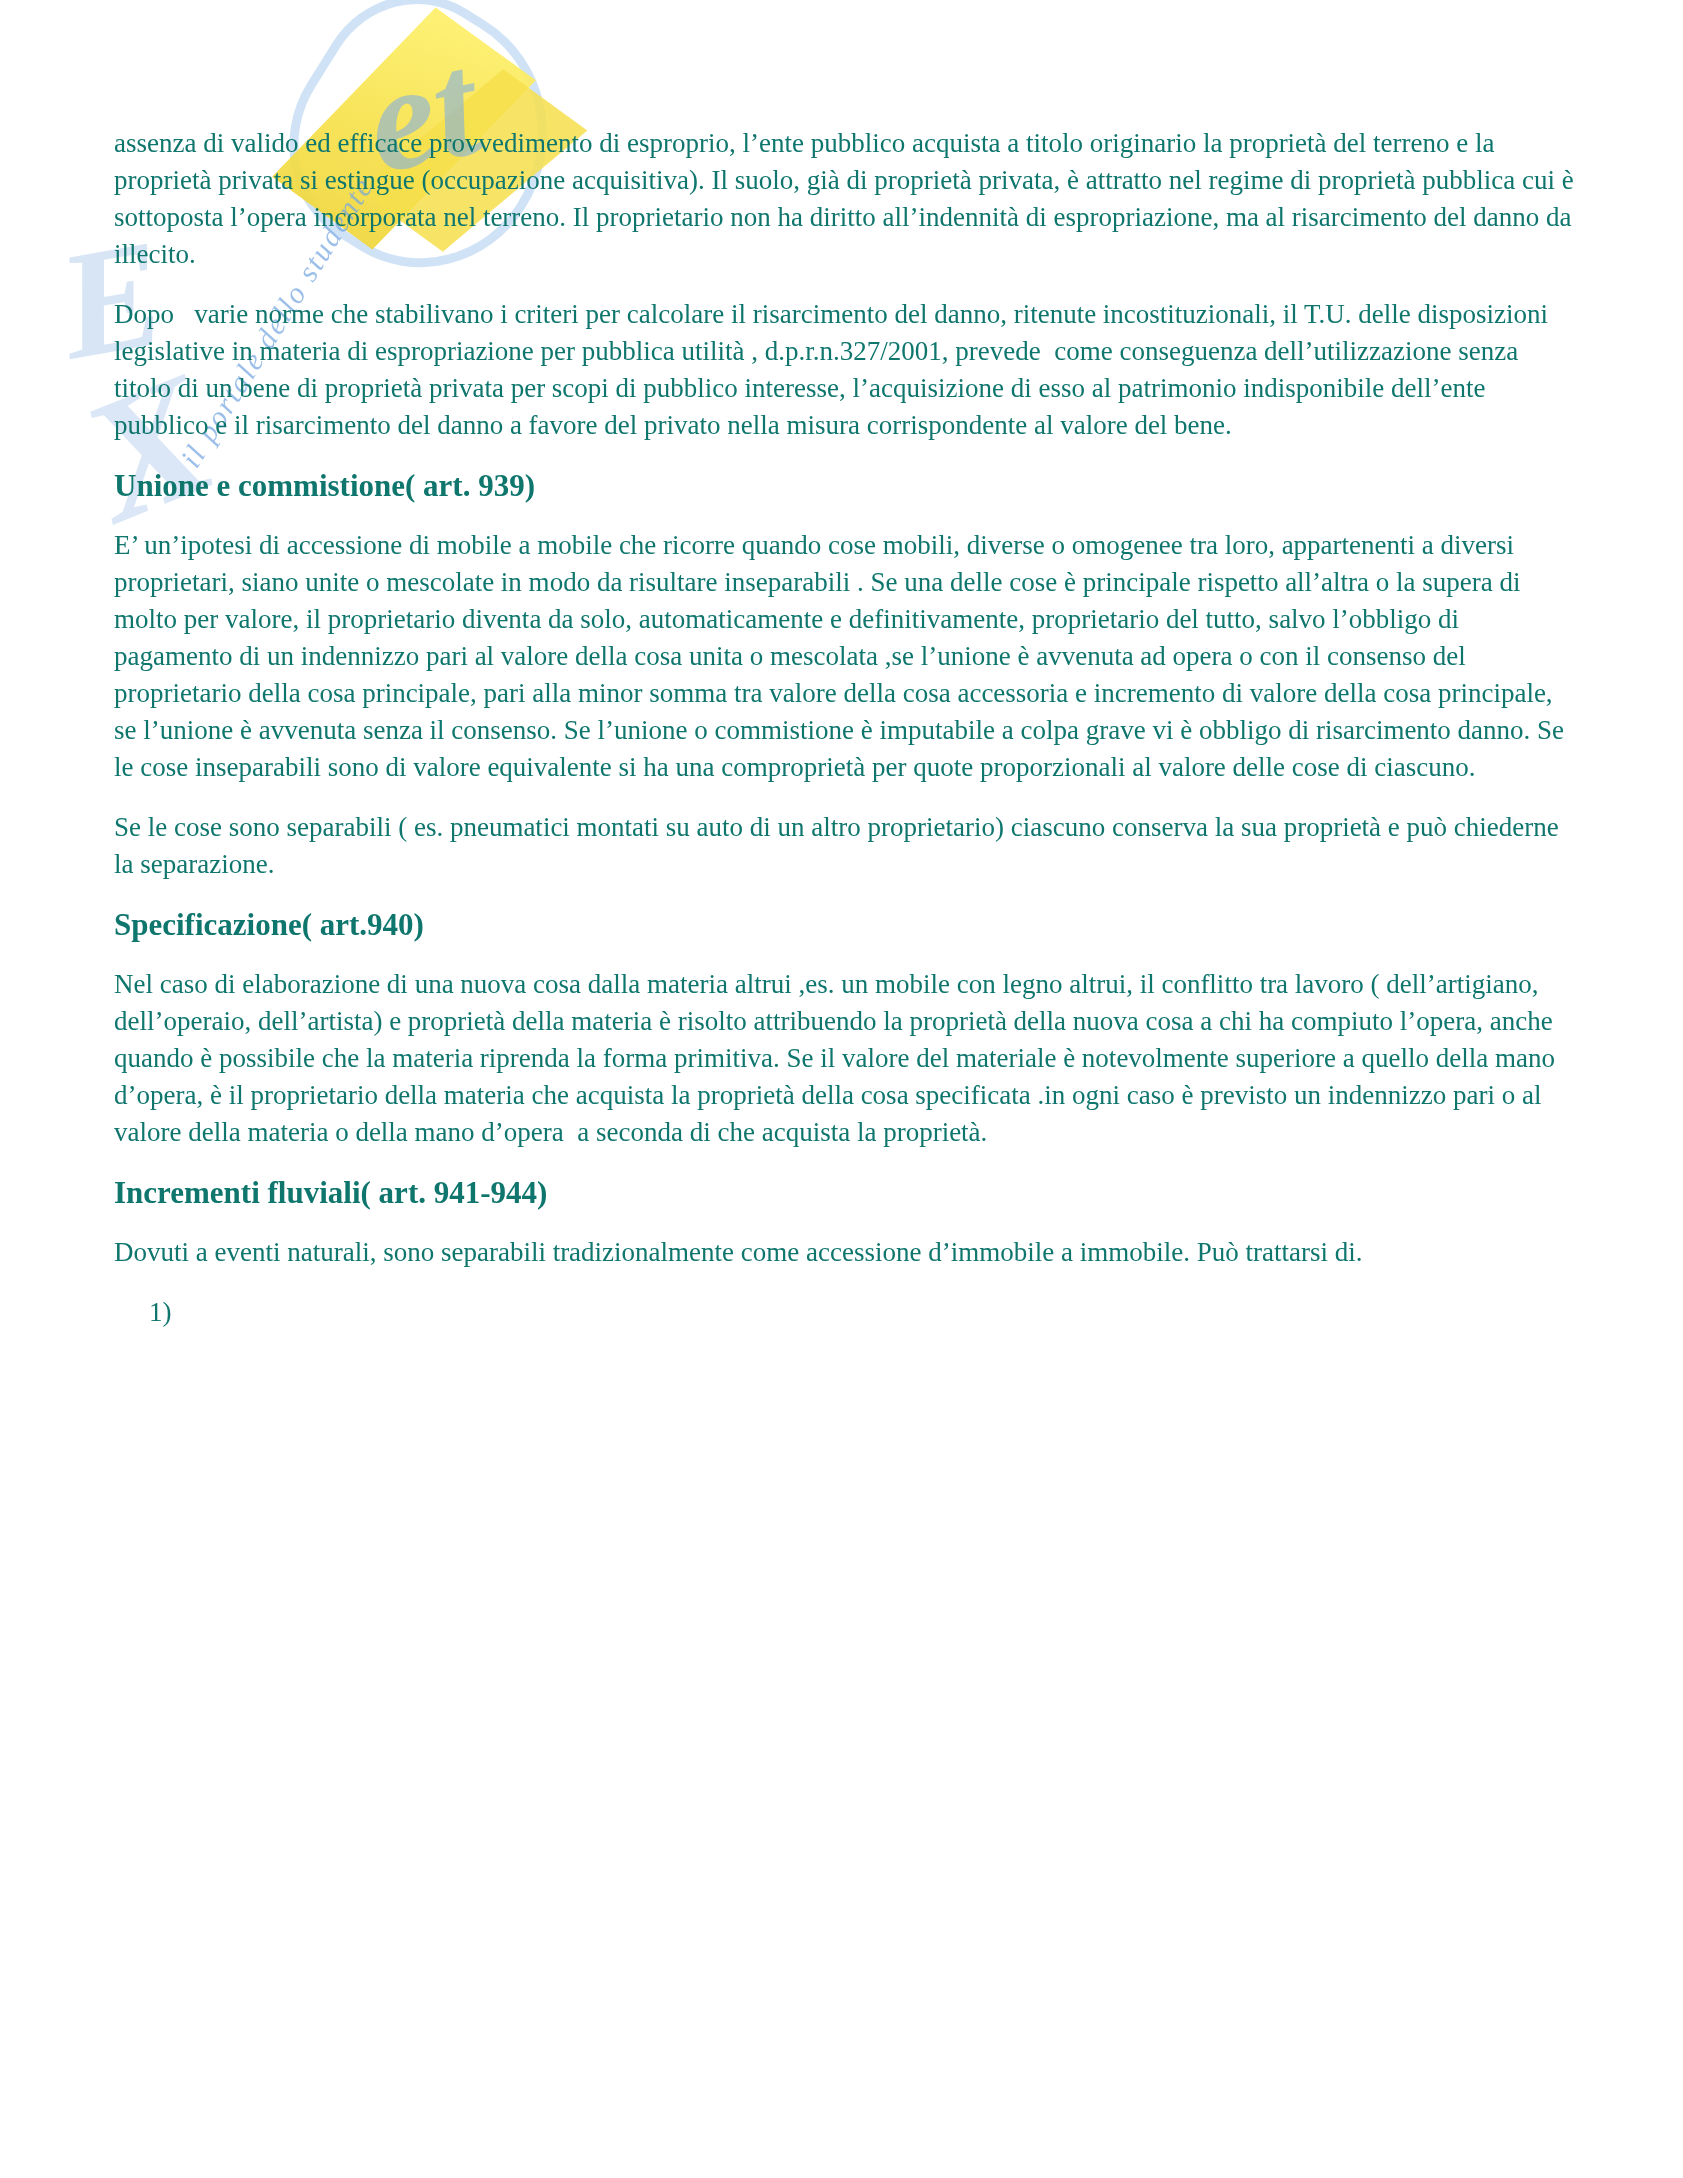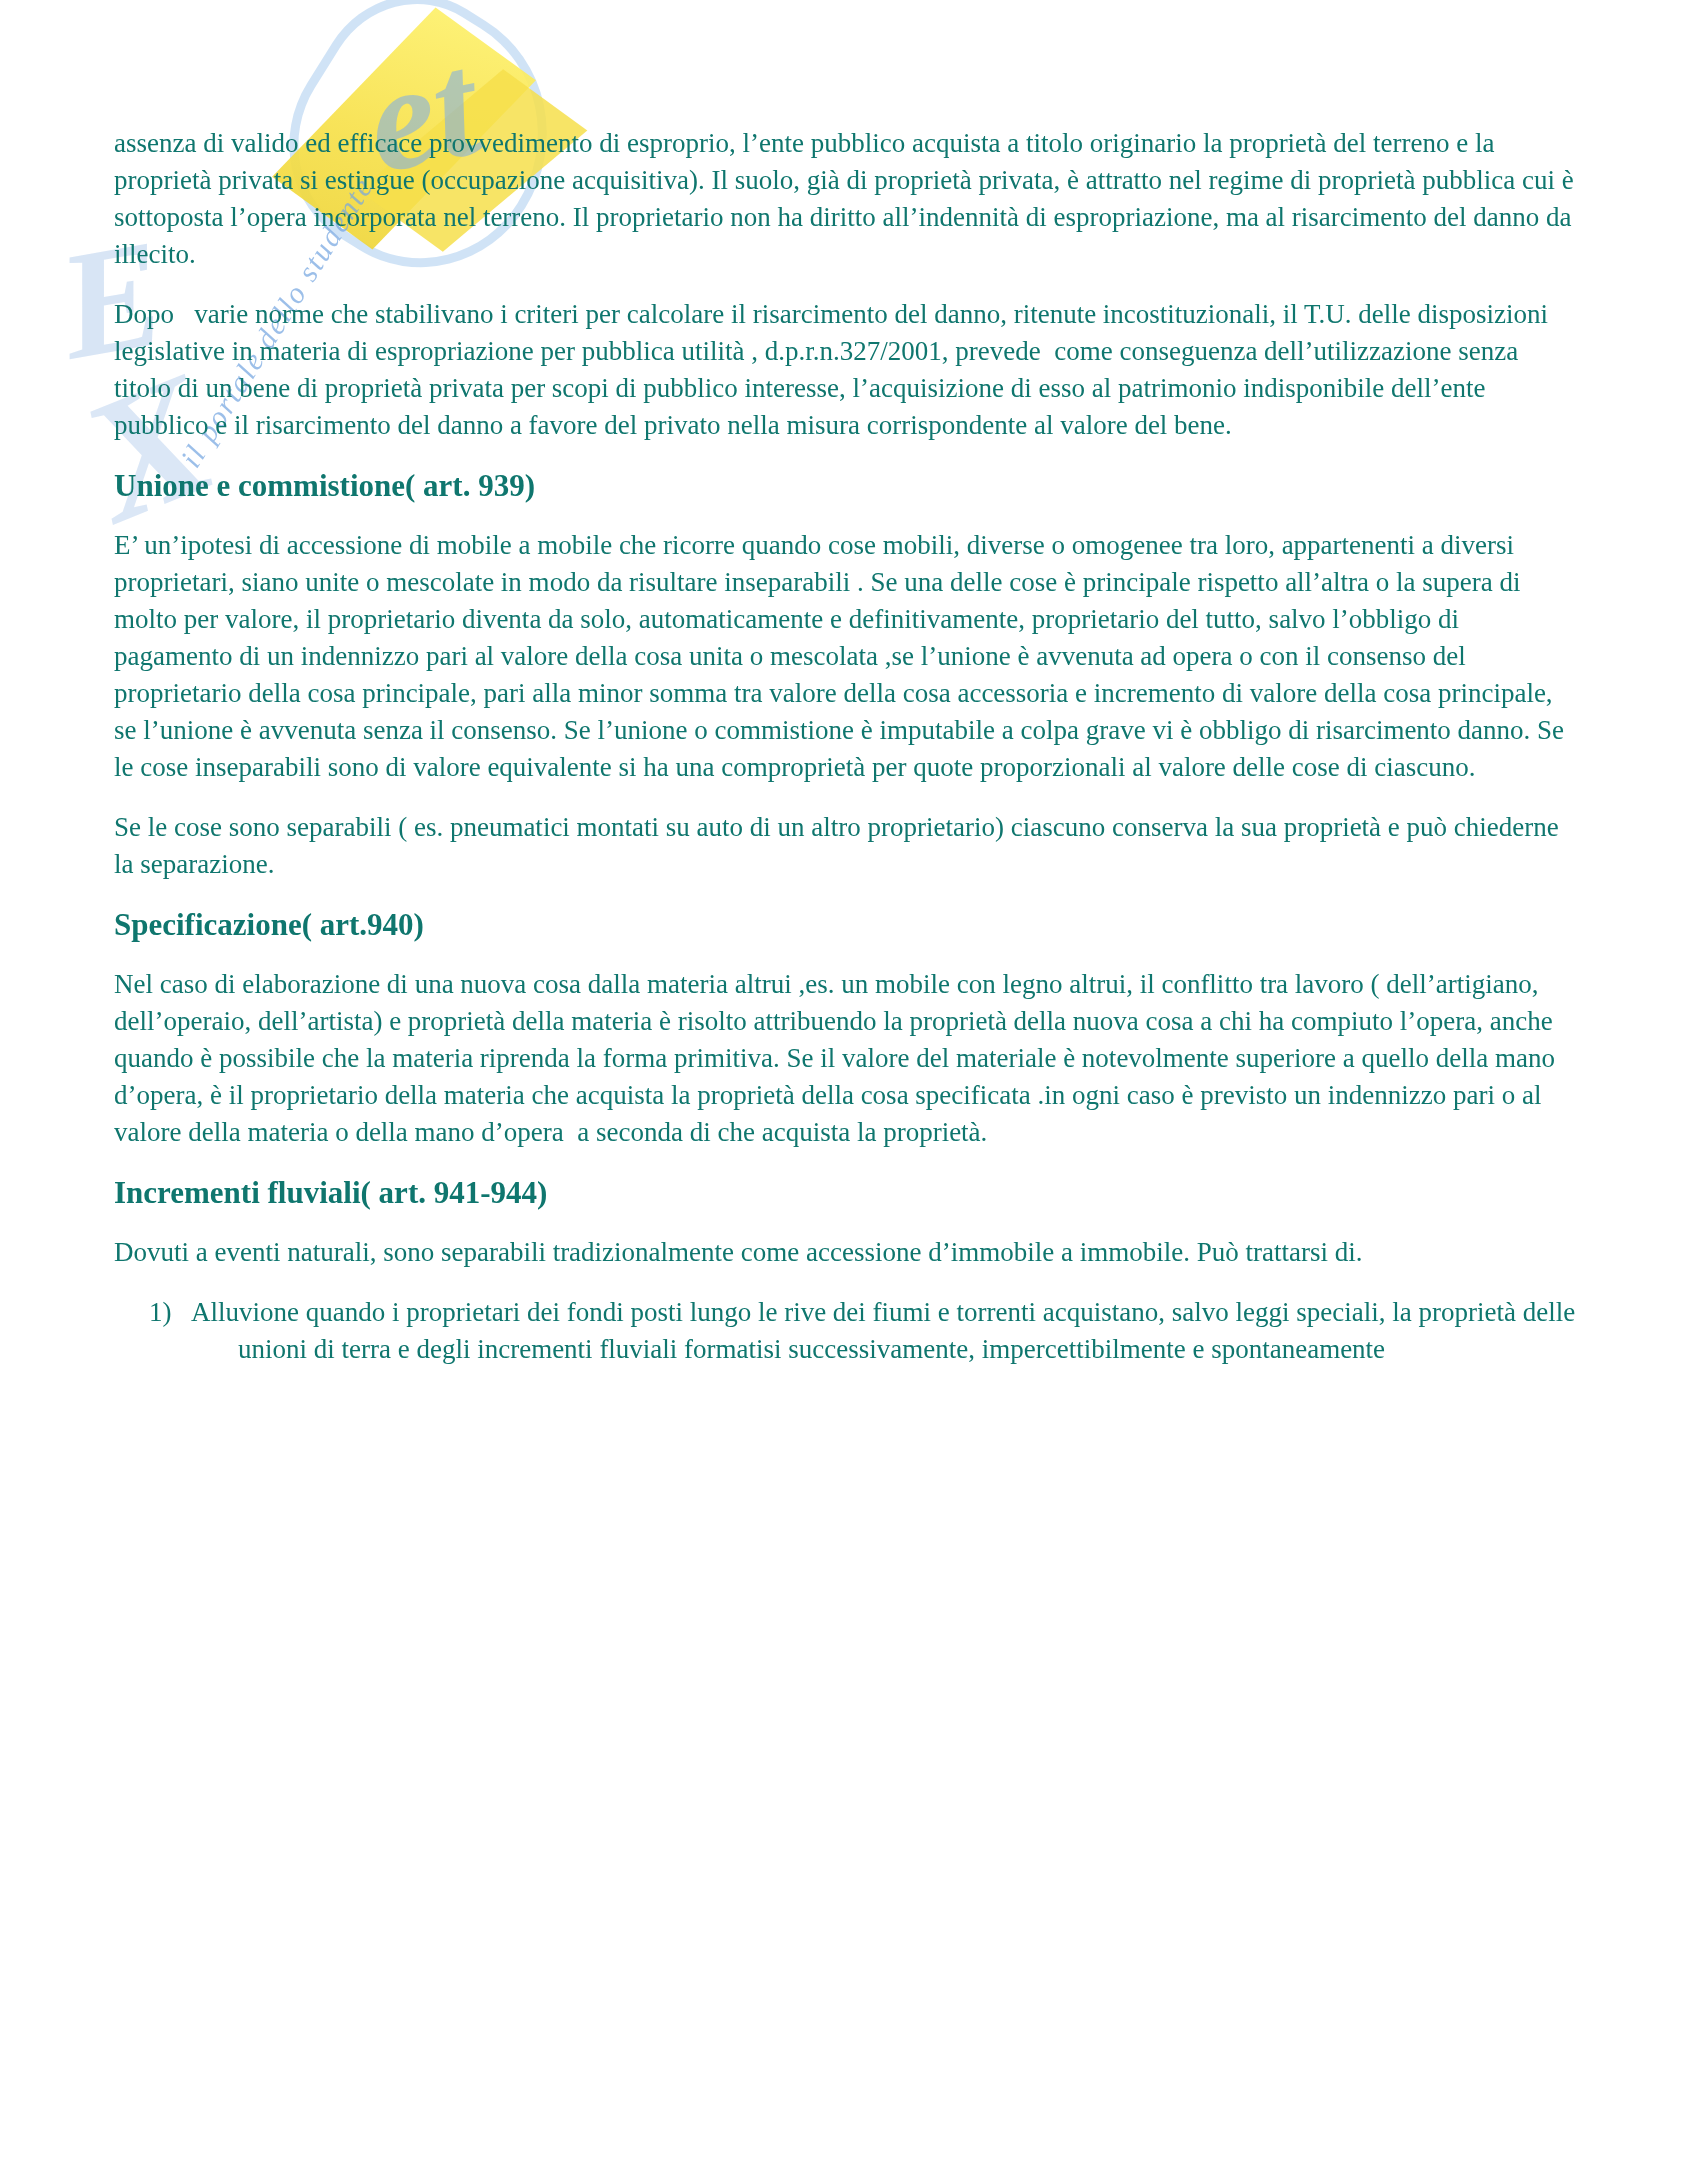--- a/index.html
+++ b/index.html
@@ -103,17 +103,17 @@
   <div class="content">
     <p class="para">assenza di valido ed efficace provvedimento di esproprio, l’ente pubblico acquista a titolo originario la proprietà del terreno e la proprietà privata si estingue (occupazione acquisitiva). Il suolo, già di proprietà privata, è attratto nel regime di proprietà pubblica cui è sottoposta l’opera incorporata nel terreno. Il proprietario non ha diritto all’indennità di espropriazione, ma al risarcimento del danno da illecito.</p>
     <p class="para">Dopo   varie norme che stabilivano i criteri per calcolare il risarcimento del danno, ritenute incostituzionali, il T.U. delle disposizioni legislative in materia di espropriazione per pubblica utilità , d.p.r.n.327/2001, prevede  come conseguenza dell’utilizzazione senza titolo di un bene di proprietà privata per scopi di pubblico interesse, l’acquisizione di esso al patrimonio indisponibile dell’ente pubblico e il risarcimento del danno a favore del privato nella misura corrispondente al valore del bene.</p>
     <h2 class="heading">Unione e commistione( art. 939)</h2>
     <p class="para"><span>E’ un’ipotesi di </span><b>accessione di mobile a mobile</b><span> che ricorre quando cose mobili, diverse o omogenee tra loro, appartenenti a diversi proprietari, siano unite o mescolate in modo da risultare inseparabili . Se una delle cose è principale rispetto all’altra o la supera di molto per valore, il proprietario diventa da solo, automaticamente e definitivamente, proprietario del tutto, salvo l’obbligo di pagamento di un indennizzo pari al valore della cosa unita o mescolata ,se l’unione è avvenuta ad opera o con il consenso del proprietario della cosa principale, pari alla minor somma tra valore della cosa accessoria e incremento di valore della cosa principale, se l’unione è avvenuta senza il consenso. Se l’unione o commistione è imputabile a colpa grave vi è obbligo di risarcimento danno. Se le cose inseparabili sono di valore equivalente si ha una comproprietà per quote proporzionali al valore delle cose di ciascuno.</span></p>
     <p class="para">Se le cose sono separabili ( es. pneumatici montati su auto di un altro proprietario) ciascuno conserva la sua proprietà e può chiederne la separazione.</p>
     <h2 class="heading">Specificazione( art.940)</h2>
     <p class="para">Nel caso di elaborazione di una nuova cosa dalla materia altrui ,es. un mobile con legno altrui, il conflitto tra lavoro ( dell’artigiano, dell’operaio, dell’artista) e proprietà della materia è risolto attribuendo la proprietà della nuova cosa a chi ha compiuto l’opera, anche quando è possibile che la materia riprenda la forma primitiva. Se il valore del materiale è notevolmente superiore a quello della mano d’opera, è il proprietario della materia che acquista la proprietà della cosa specificata .in ogni caso è previsto un indennizzo pari o al valore della materia o della mano d’opera  a seconda di che acquista la proprietà.</p>
     <h2 class="heading">Incrementi fluviali( art. 941-944)</h2>
     <p class="para">Dovuti a eventi naturali, sono separabili tradizionalmente come accessione d’immobile a immobile. Può trattarsi di.</p>
-    <div class="list-item"><span class="li-num">1)</span><span class="li-body">Alluvione quando i proprietari dei fondi posti lungo le rive dei fiumi e torrenti acquistano, salvo leggi speciali, la proprietà delle unioni di terra e degli incrementi fluviali formatisi successivamente, impercettibilmente e spontaneamente</span></div>
+    <div class="list-item"><span class="li-num">1)</span></div>
   </div>
 
 </div>
 
 
 </body></html>

